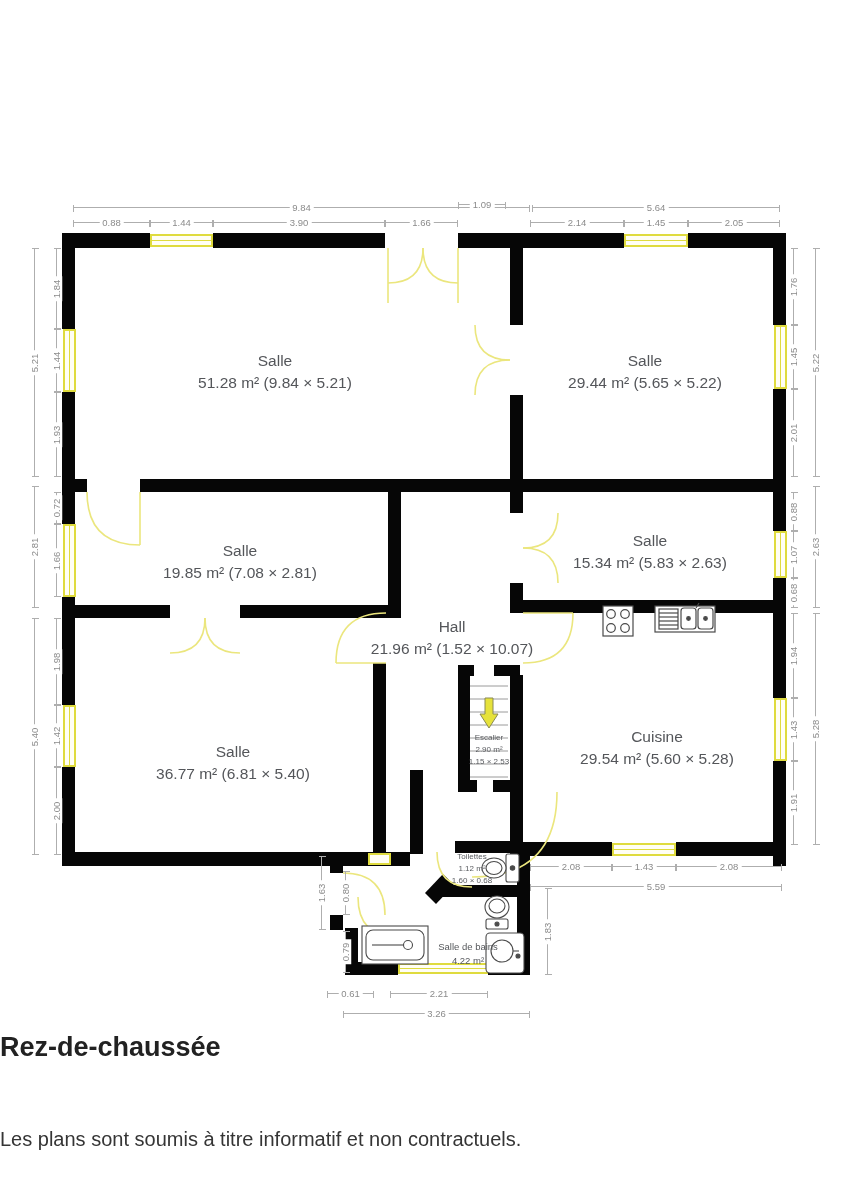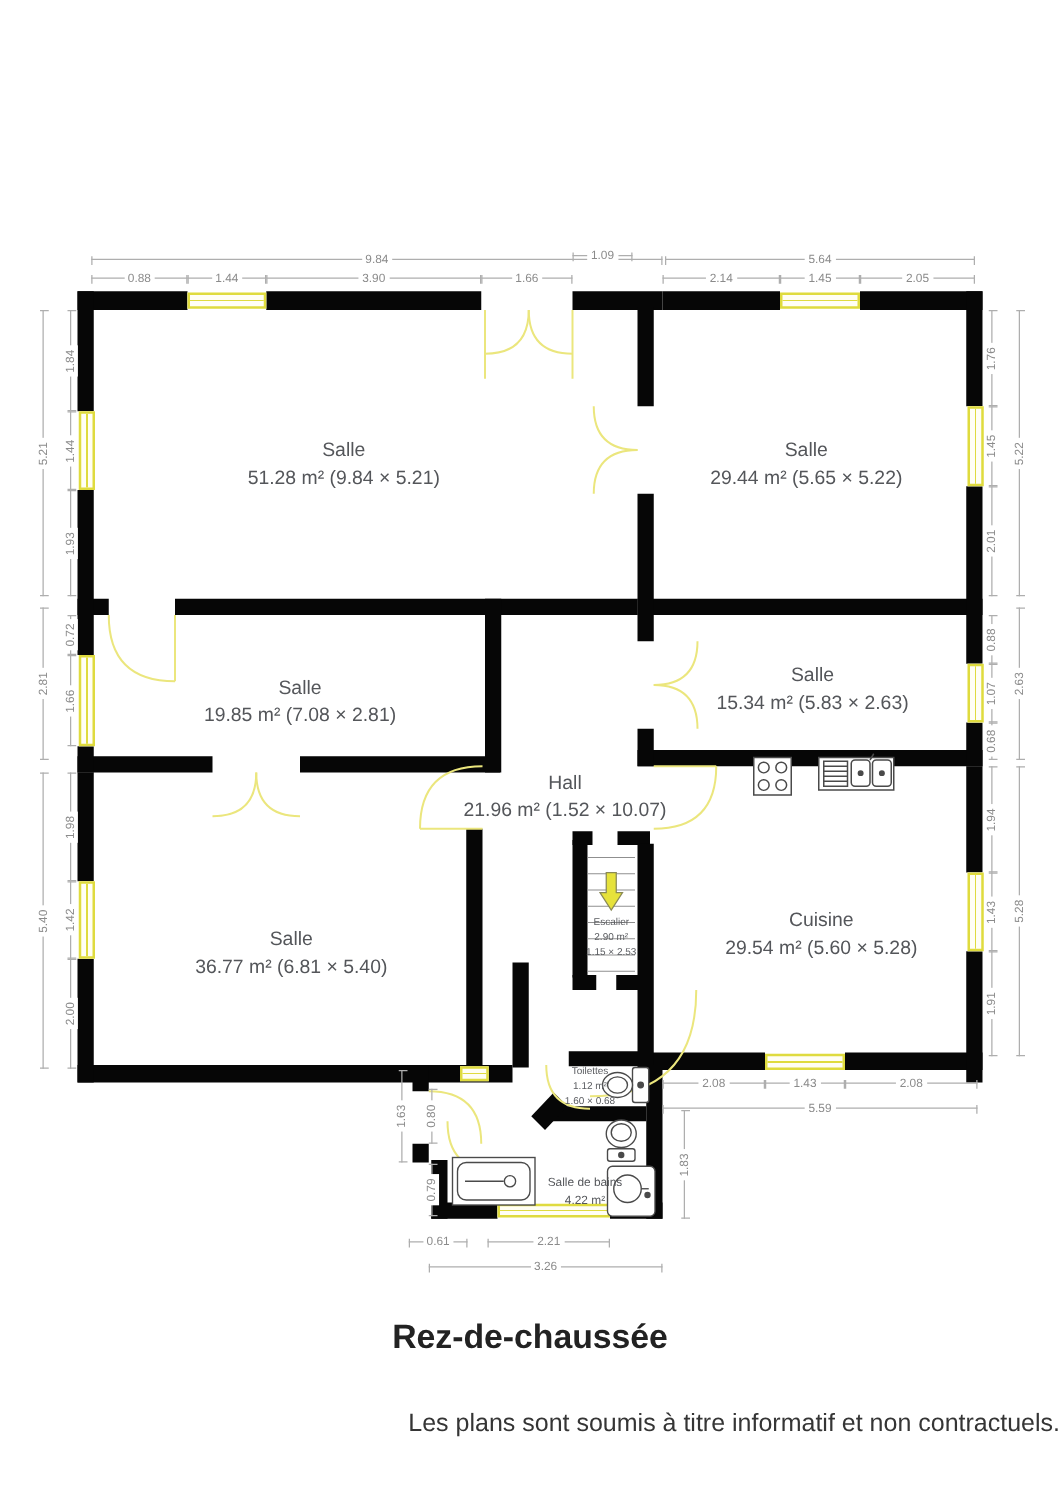--- a/index.html
+++ b/index.html
@@ -27,23 +27,23 @@
   .hdim::before,.hdim::after{content:"";position:absolute;top:-3px;width:1px;height:7px;background:#aeaeae;}
   .hdim::before{left:0;}.hdim::after{right:0;}
   .vdim{position:absolute;width:0;border-left:1px solid #aeaeae;}
   .vdim::before,.vdim::after{content:"";position:absolute;left:-3px;width:7px;height:1px;background:#aeaeae;}
   .vdim::before{top:0;}.vdim::after{bottom:0;}
   .dlab{position:absolute;background:#fff;padding:0 3px;font-size:9.5px;color:#8b8b8b;
         font-style:normal;white-space:nowrap;line-height:1;}
   .hdim .dlab{left:50%;top:0;transform:translate(-50%,-50%);}
   .vdim .dlab{left:0;top:50%;transform:translate(-50%,-50%) rotate(-90deg);}
   
-  .f-title{position:absolute;left:0;top:1054px;width:848px;text-align:center;
+  .f-title{position:absolute;left:0;top:1032px;width:848px;
            font-size:27px;font-weight:bold;color:#222;}
-  .f-sub{position:absolute;left:0;top:1128px;width:848px;text-align:right;
+  .f-sub{position:absolute;left:0;top:1128px;width:848px;text-align:left;
          font-size:20px;color:#353535;}
 </style>
 </head>
 <body>
 
 <div class="page">
 
 
   <div class="wall" style="left:62px;top:233px;width:88px;height:15px"></div>
   <div class="wall" style="left:213px;top:233px;width:172px;height:15px"></div>

